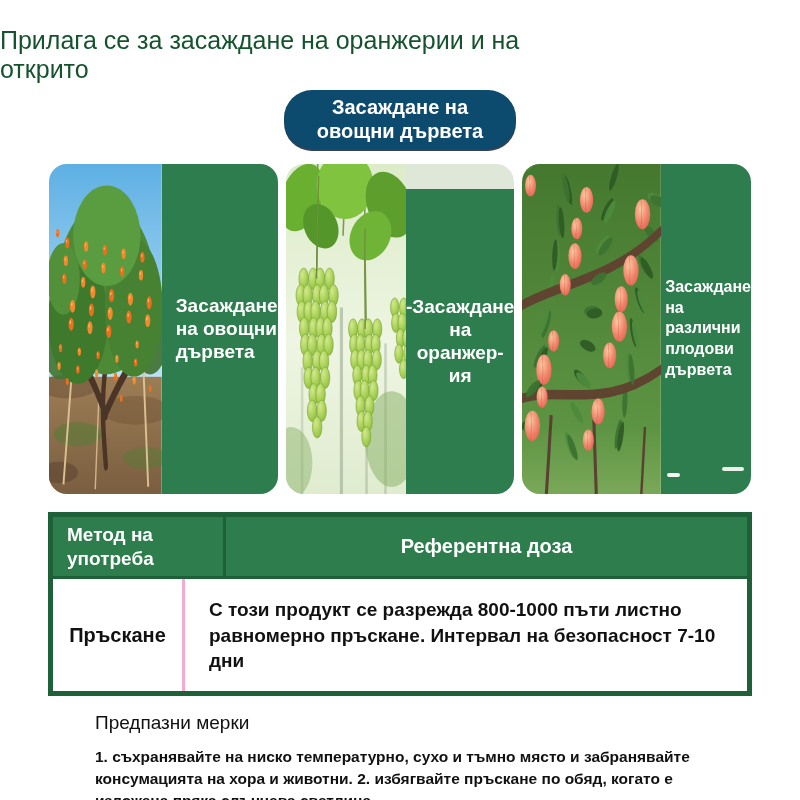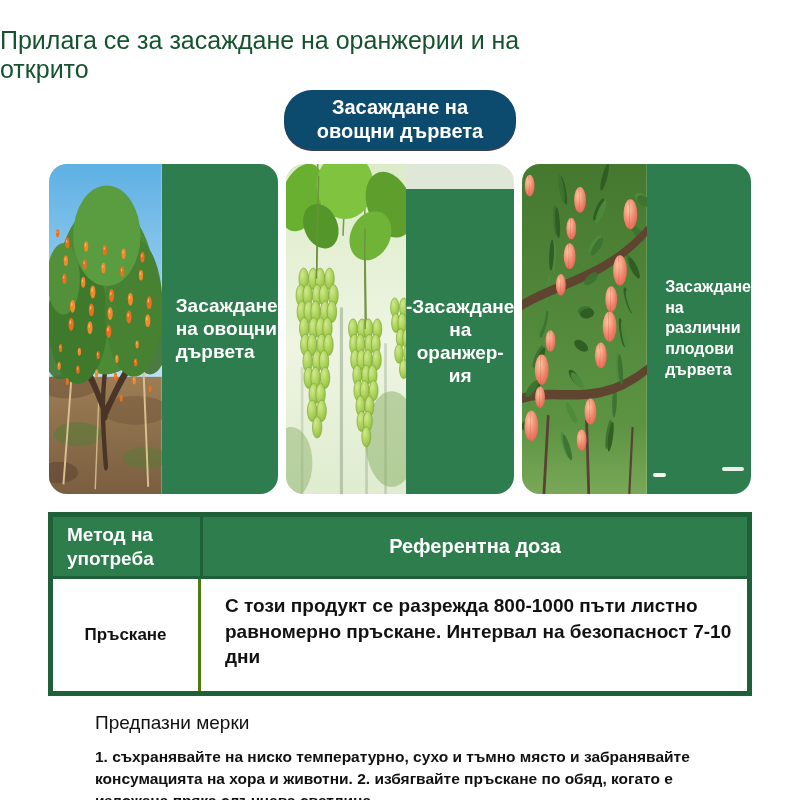--- a/index.html
+++ b/index.html
@@ -62,63 +62,63 @@
     color: #fff;
     font-weight: bold;
     display: flex;
     flex-direction: column;
     justify-content: center;
     white-space: pre-line;
     position: relative;
   }
   .caption.c1 { font-size: 19px; padding-left: 14px; line-height: 1.22; text-align: left; }
   .caption.c2 { font-size: 19px; text-align: center; line-height: 1.22; margin-top: 25px; }
-  .caption.c3 { font-size: 16px; padding-left: 18px; line-height: 1.3; text-align: left; }
+  .caption.c3 { font-size: 16px; padding-left: 4px; line-height: 1.3; text-align: left; }
   .dash { position: absolute; background: #f4f7f2; height: 4px; border-radius: 2px; }
   .dash-left  { left: 6px; bottom: 17px; width: 13px; }
   .dash-right { right: 7px; bottom: 23px; width: 22px; opacity: .95; }
 
   
   .dose-table {
     margin: 18px 48px 0;
     border: 5px solid #1e6038;
   }
   .t-head {
     display: flex;
     background: #2e7d4c;
     color: #fff;
     font-weight: bold;
     border-bottom: 3px solid #1e6038;
     min-height: 54px;
   }
   .t-head-col1 {
-    width: 150px;
+    width: 173px;
     padding: 6px 4px 6px 14px;
     font-size: 19px;
     line-height: 1.25;
     border-right: 3px solid #1e6038;
     display: flex; align-items: center;
     white-space: pre-line;
   }
   .t-head-col2 {
     flex: 1;
     display: flex; align-items: center; justify-content: center;
     font-size: 20px;
     border-radius: 27px;
   }
   .t-body { display: flex; background: #fff; min-height: 112px; }
   .t-cell-method {
-    width: 148px;
-    border-right: 3px solid #4d7c0f;
+    width: 132px;
+    border-right: 3px solid #f9a8d4;
     display: flex; align-items: center; justify-content: center;
-    font-weight: bold; font-size: 17px;
+    font-weight: bold; font-size: 20px;
   }
   .t-cell-dose {
     flex: 1;
-    display: flex; align-items: flex-start;
+    display: flex; align-items: center;
     padding: 14px 14px 14px 24px;
     font-weight: bold; font-size: 19px;
     line-height: 1.33;
   }
   .t-cell-dose > div { max-width: 512px; }
 
   
   .precautions { margin: 16px 60px 0 95px; }
   .precautions-heading { font-size: 19px; font-weight: normal; margin: 0 0 12px; }
   .precautions-body {

